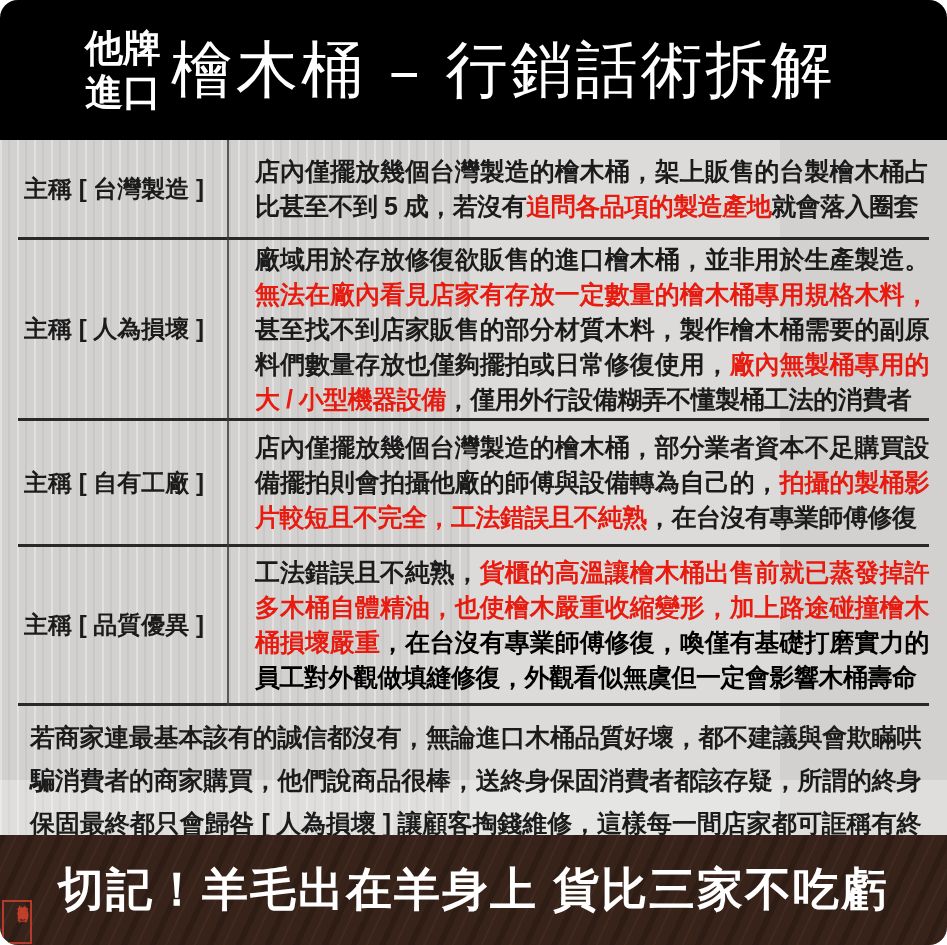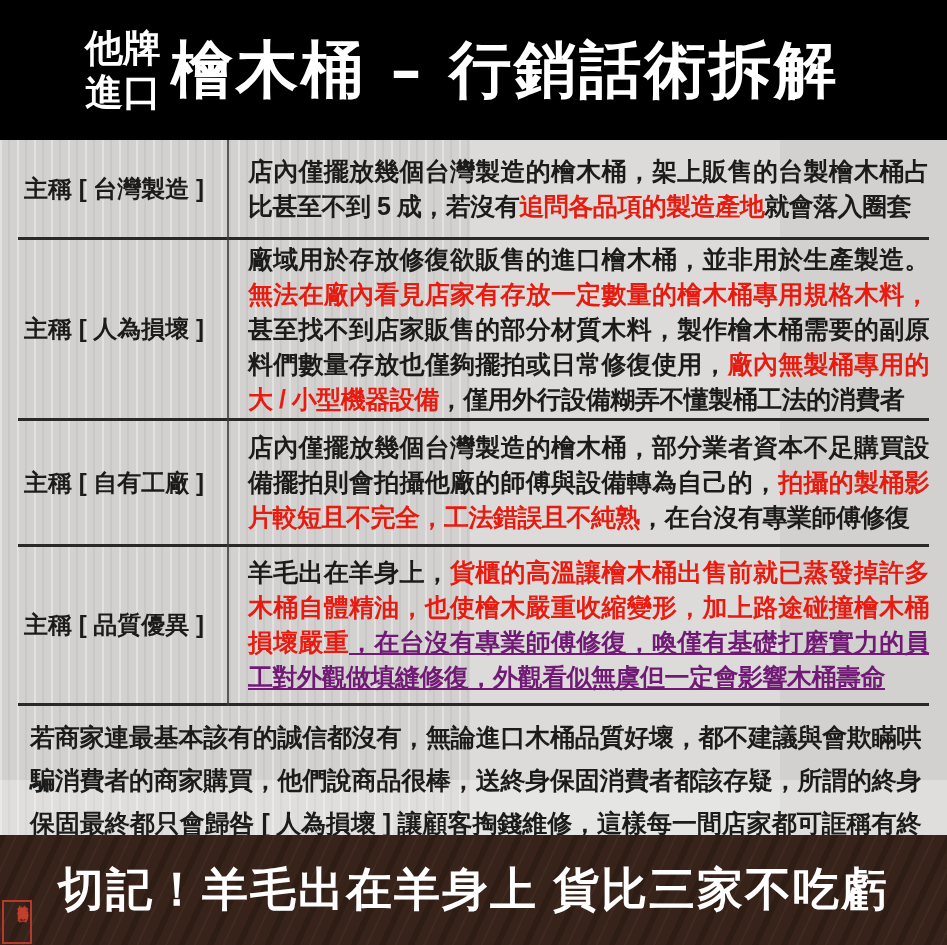--- a/index.html
+++ b/index.html
@@ -2,20 +2,21 @@
 <html><head>
 <meta charset="utf-8">
 <style>
   html,body{margin:0;padding:0;}
   .page{
     position:relative;
     width:947px;height:945px;
     background:#d3d1cf;
     overflow:hidden;
     font-family:"Liberation Sans", sans-serif;
+    border-radius:18px;
   }
   
   .grain{
     position:absolute;top:140px;left:0;width:470px;height:695px;
     background:repeating-linear-gradient(90deg,
       rgba(255,255,255,.35) 0 2px, rgba(0,0,0,0) 2px 8px,
       rgba(0,0,0,.045) 8px 10px, rgba(0,0,0,0) 10px 17px);
     z-index:0;
   }
   .band-light{
@@ -32,36 +33,36 @@
   
   .header{
     position:absolute;top:0;left:0;width:947px;height:140px;
     background:#000;
     display:flex;align-items:center;
     padding-left:85px;box-sizing:border-box;
     z-index:1;color:#fff;
     font-family:"DejaVu Serif", serif;
   }
   .header .stack{display:flex;flex-direction:column;line-height:1.15;font-size:38px;font-weight:700;}
-  .header .main-title{font-size:62px;font-weight:700;margin-left:10px;letter-spacing:3px;white-space:nowrap;}
+  .header .main-title{font-size:62px;font-weight:400;margin-left:10px;letter-spacing:3px;white-space:nowrap;}
 
   
   .claims-table{position:absolute;top:140px;left:0;width:947px;z-index:1;}
   .vdiv{position:absolute;top:0;bottom:0;left:227px;width:2px;background:rgba(60,58,56,.8);}
   .trow{display:flex;width:947px;box-sizing:border-box;}
   .label-cell{
     width:227px;flex:none;box-sizing:border-box;
     display:flex;align-items:center;
     padding-left:24px;
     font-size:24px;font-weight:700;color:#1b1b1b;
     letter-spacing:0px;white-space:nowrap;
   }
   .content-cell{
     flex:1;display:flex;align-items:center;box-sizing:border-box;
-    padding-left:21px;padding-right:18px;
+    padding-left:28px;padding-right:18px;
   }
   .content-text{
     font-size:25px;font-weight:700;line-height:35px;
     letter-spacing:-0.5px;text-align:justify;
   }
   .hsep{height:3px;margin:0 18px;background:#2b2927;}
 
   
   .footnote{
     position:absolute;top:706px;left:0;width:947px;height:129px;
@@ -135,21 +136,21 @@
       <div class="trow" style="height: 123px;">
         <div class="label-cell">主稱 [ 自有工廠 ]</div>
         <div class="content-cell">
           <div class="content-text"><span style="color: rgb(27, 27, 27);">店內僅擺放幾個台灣製造的檜木桶，部分業者資本不足購買設備擺拍則會拍攝他廠的師傅與設備轉為自己的，</span><span style="color: rgb(232, 27, 16);">拍攝的製桶影片較短且不完全，工法錯誤且不純熟</span><span style="color: rgb(27, 27, 27);">，在台沒有專業師傅修復</span></div>
         </div>
       </div>
       <div class="hsep"></div>
       <div class="trow" style="height: 156px;">
         <div class="label-cell">主稱 [ 品質優異 ]</div>
         <div class="content-cell">
-          <div class="content-text"><span style="color: rgb(27, 27, 27);">羊毛出在羊身上，</span><span style="color: rgb(232, 27, 16);">貨櫃的高溫讓檜木桶出售前就已蒸發掉許多木桶自體精油，也使檜木嚴重收縮變形，加上路途碰撞檜木桶損壞嚴重</span><span style="color: #701a75; text-decoration: underline;">，在台沒有專業師傅修復，喚僅有基礎打磨實力的員工對外觀做填縫修復，外觀看似無虞但一定會影響木桶壽命</span></div>
+          <div class="content-text"><span style="color: rgb(27, 27, 27);">工法錯誤且不純熟，</span><span style="color: rgb(232, 27, 16);">貨櫃的高溫讓檜木桶出售前就已蒸發掉許多木桶自體精油，也使檜木嚴重收縮變形，加上路途碰撞檜木桶損壞嚴重</span><span style="color: #000000;">，在台沒有專業師傅修復，喚僅有基礎打磨實力的員工對外觀做填縫修復，外觀看似無虞但一定會影響木桶壽命</span></div>
         </div>
       </div>
       <div class="hsep"></div>
     </div>
 
   <div class="footnote">若商家連最基本該有的誠信都沒有，無論進口木桶品質好壞，都不建議與會欺瞞哄騙消費者的商家購買，他們說商品很棒，送終身保固消費者都該存疑，所謂的終身保固最終都只會歸咎 [ 人為損壞 ] 讓顧客掏錢維修，這樣每一間店家都可誆稱有終身保固</div>
 
   <div class="banner">
     <div class="banner-text">切記！羊毛出在羊身上 貨比三家不吃虧</div>
   </div>

